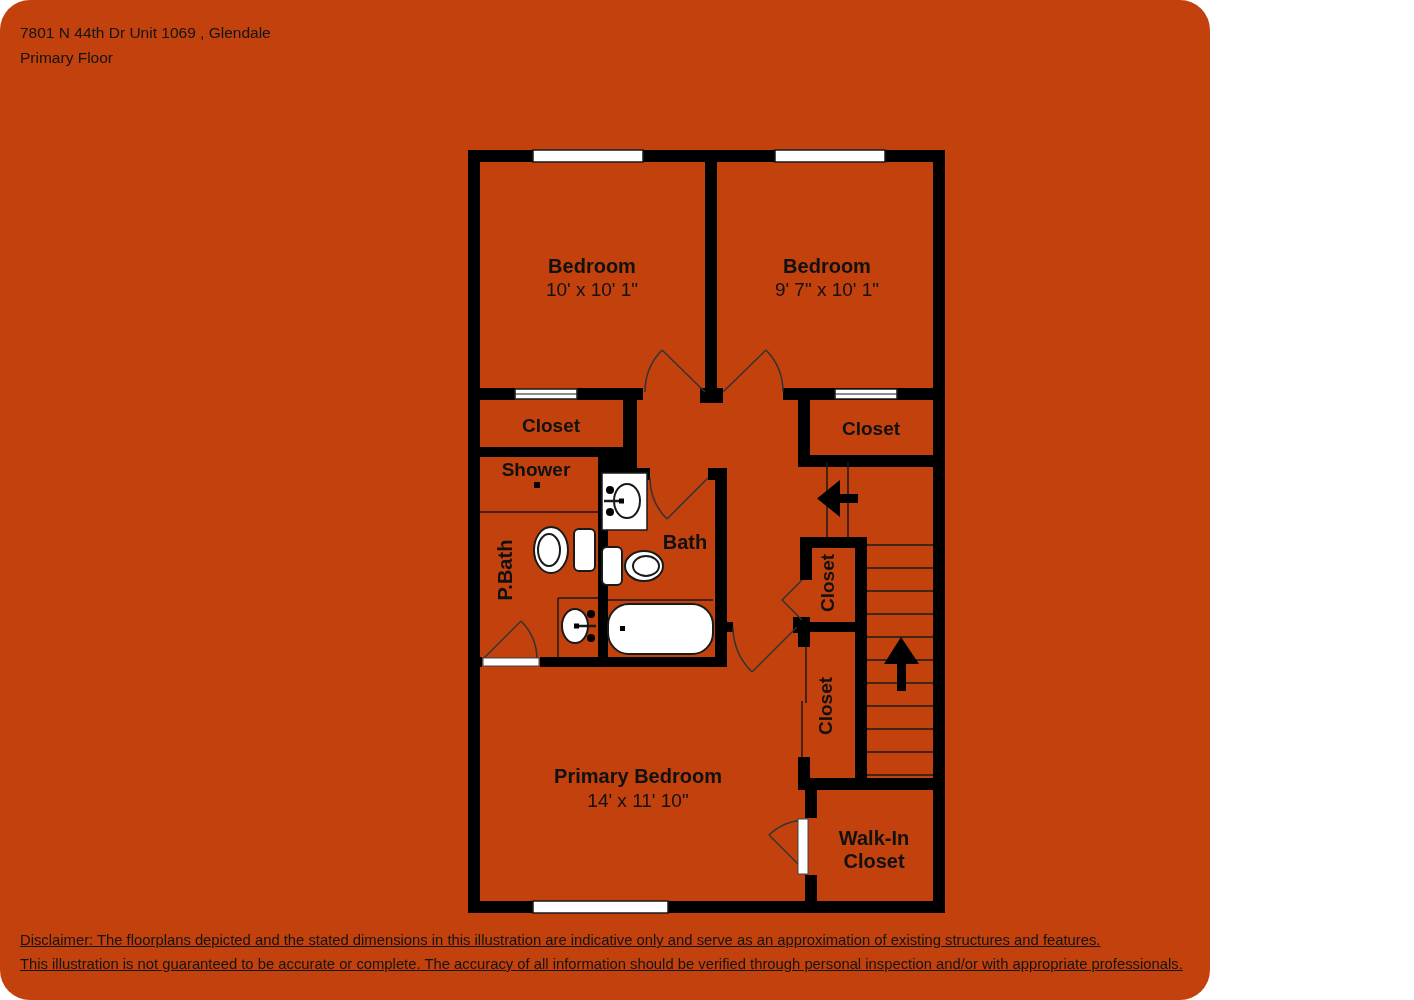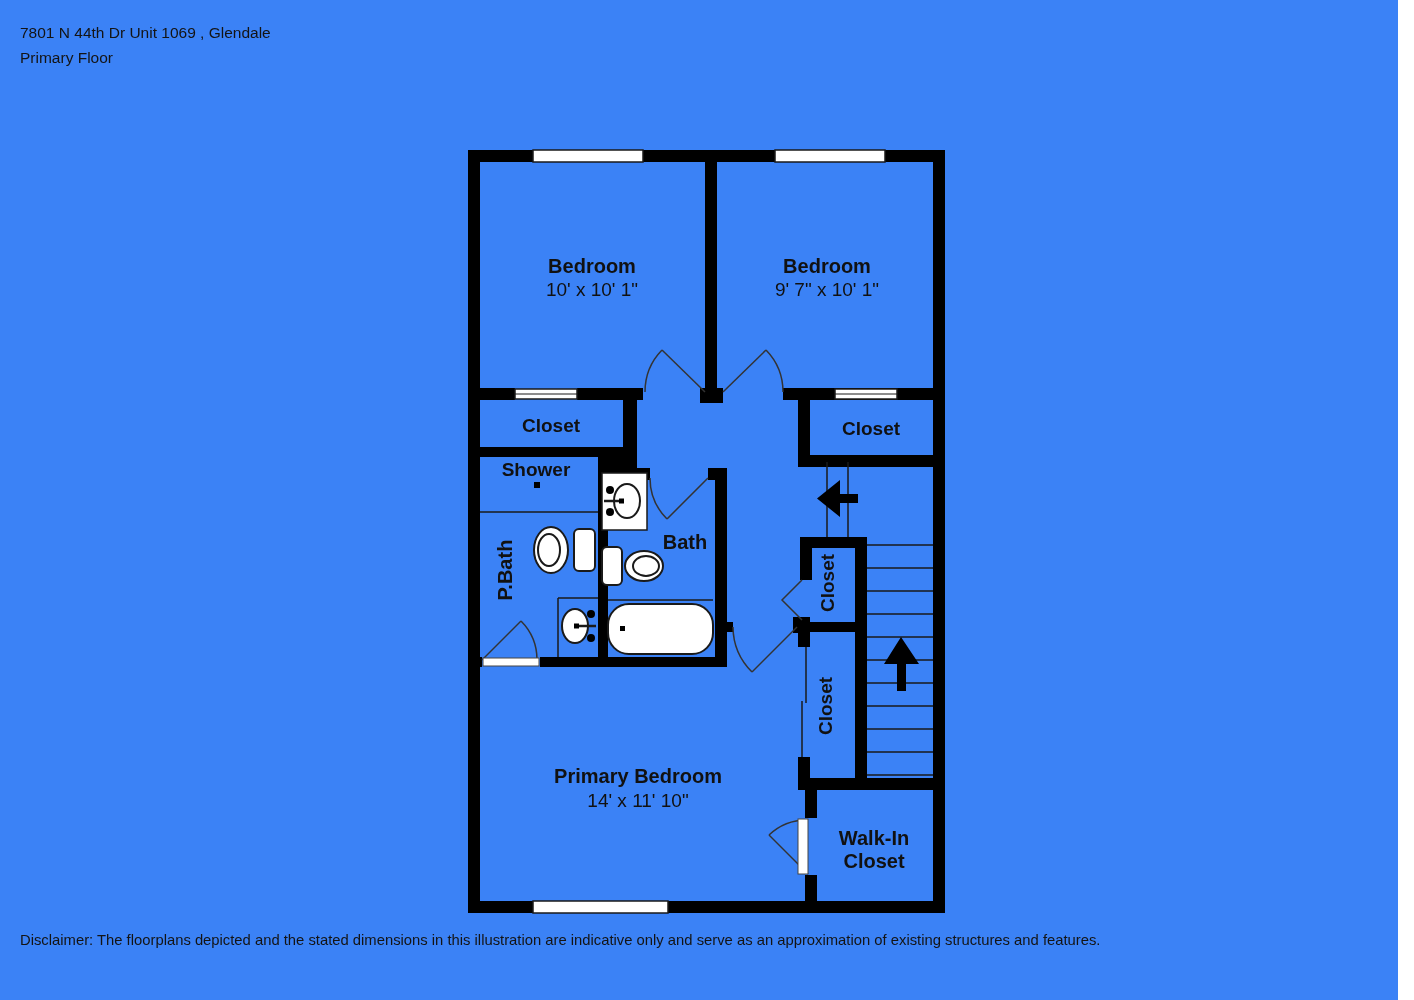--- a/index.html
+++ b/index.html
@@ -1,19 +1,19 @@
 <!DOCTYPE html>
 <html><head>
 <meta charset="utf-8">
 <style>
   html,body{margin:0;padding:0;background:#ffffff;}
-  .page{position:relative;width:1398px;height:1000px;background:#3b82f6;overflow:hidden;
-        font-family:"Liberation Sans",sans-serif;color:#141414;}
+  .page{position:relative;width:1210px;height:1000px;background:#c2410c;overflow:hidden;
+        font-family:"Liberation Sans",sans-serif;color:#141414;border-radius:30px;}
   .header{position:absolute;left:20px;top:20px;font-size:15.5px;line-height:25px;color:#141414;}
-  .disclaimer{position:absolute;left:20px;top:928px;font-size:14.8px;line-height:24px;color:#141414;}
+  .disclaimer{position:absolute;left:20px;top:928px;font-size:14.8px;line-height:24px;color:#141414;text-decoration:underline;}
   svg.plan{position:absolute;left:0;top:0;}
   svg text{font-family:"Liberation Sans",sans-serif;fill:#111;}
   .room-label{font-size:20px;font-weight:bold;}
   .room-dim{font-size:19px;font-weight:normal;}
   .closet-label{font-size:19px;font-weight:bold;}
 </style>
 </head>
 <body>
 
 <div class="page">
@@ -188,15 +188,16 @@
       <text class="room-label" x="638" y="783">Primary Bedroom</text>
       <text class="room-dim" x="638" y="807">14' x 11' 10"</text>
 
       <text class="room-label" x="874" y="845">Walk-In</text>
       <text class="room-label" x="874" y="868">Closet</text>
     </g>
   </svg>
 
   <div class="disclaimer">
     <div>Disclaimer: The floorplans depicted and the stated dimensions in this illustration are indicative only and serve as an approximation of existing structures and features.</div>
+    <div>This illustration is not guaranteed to be accurate or complete. The accuracy of all information should be verified through personal inspection and/or with appropriate professionals.</div>
   </div>
 
 </div>
 
 </body></html>

